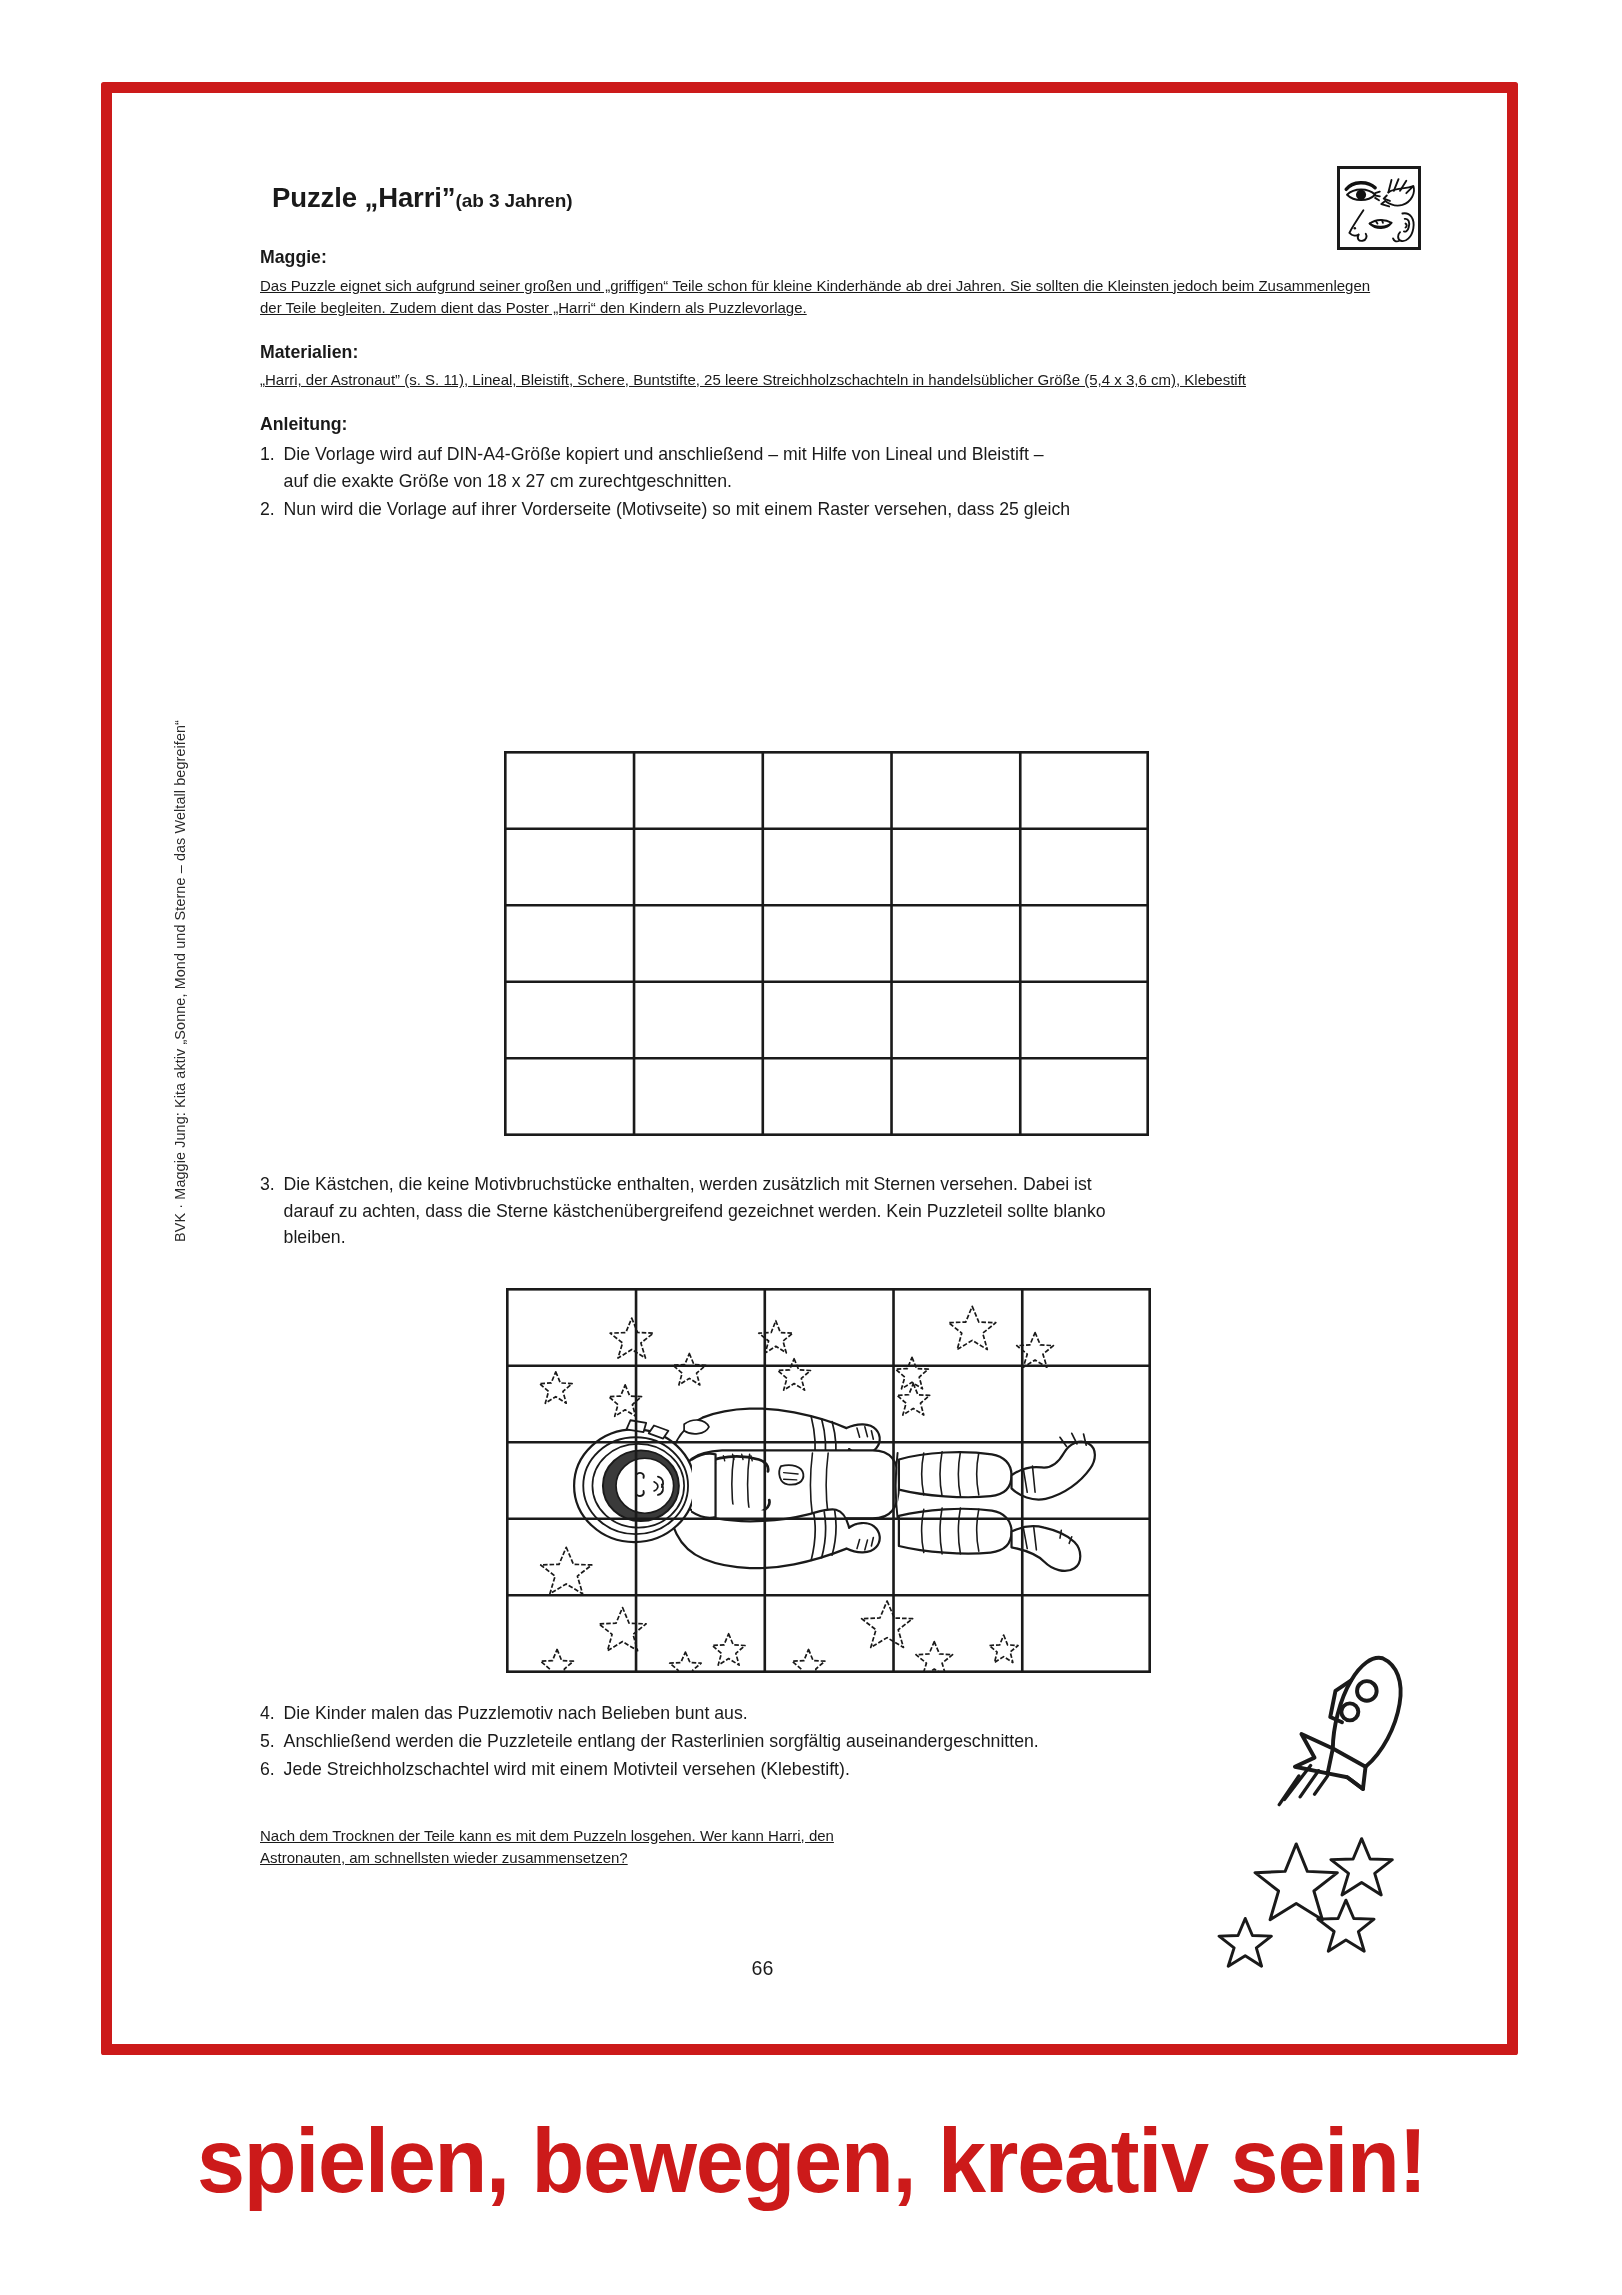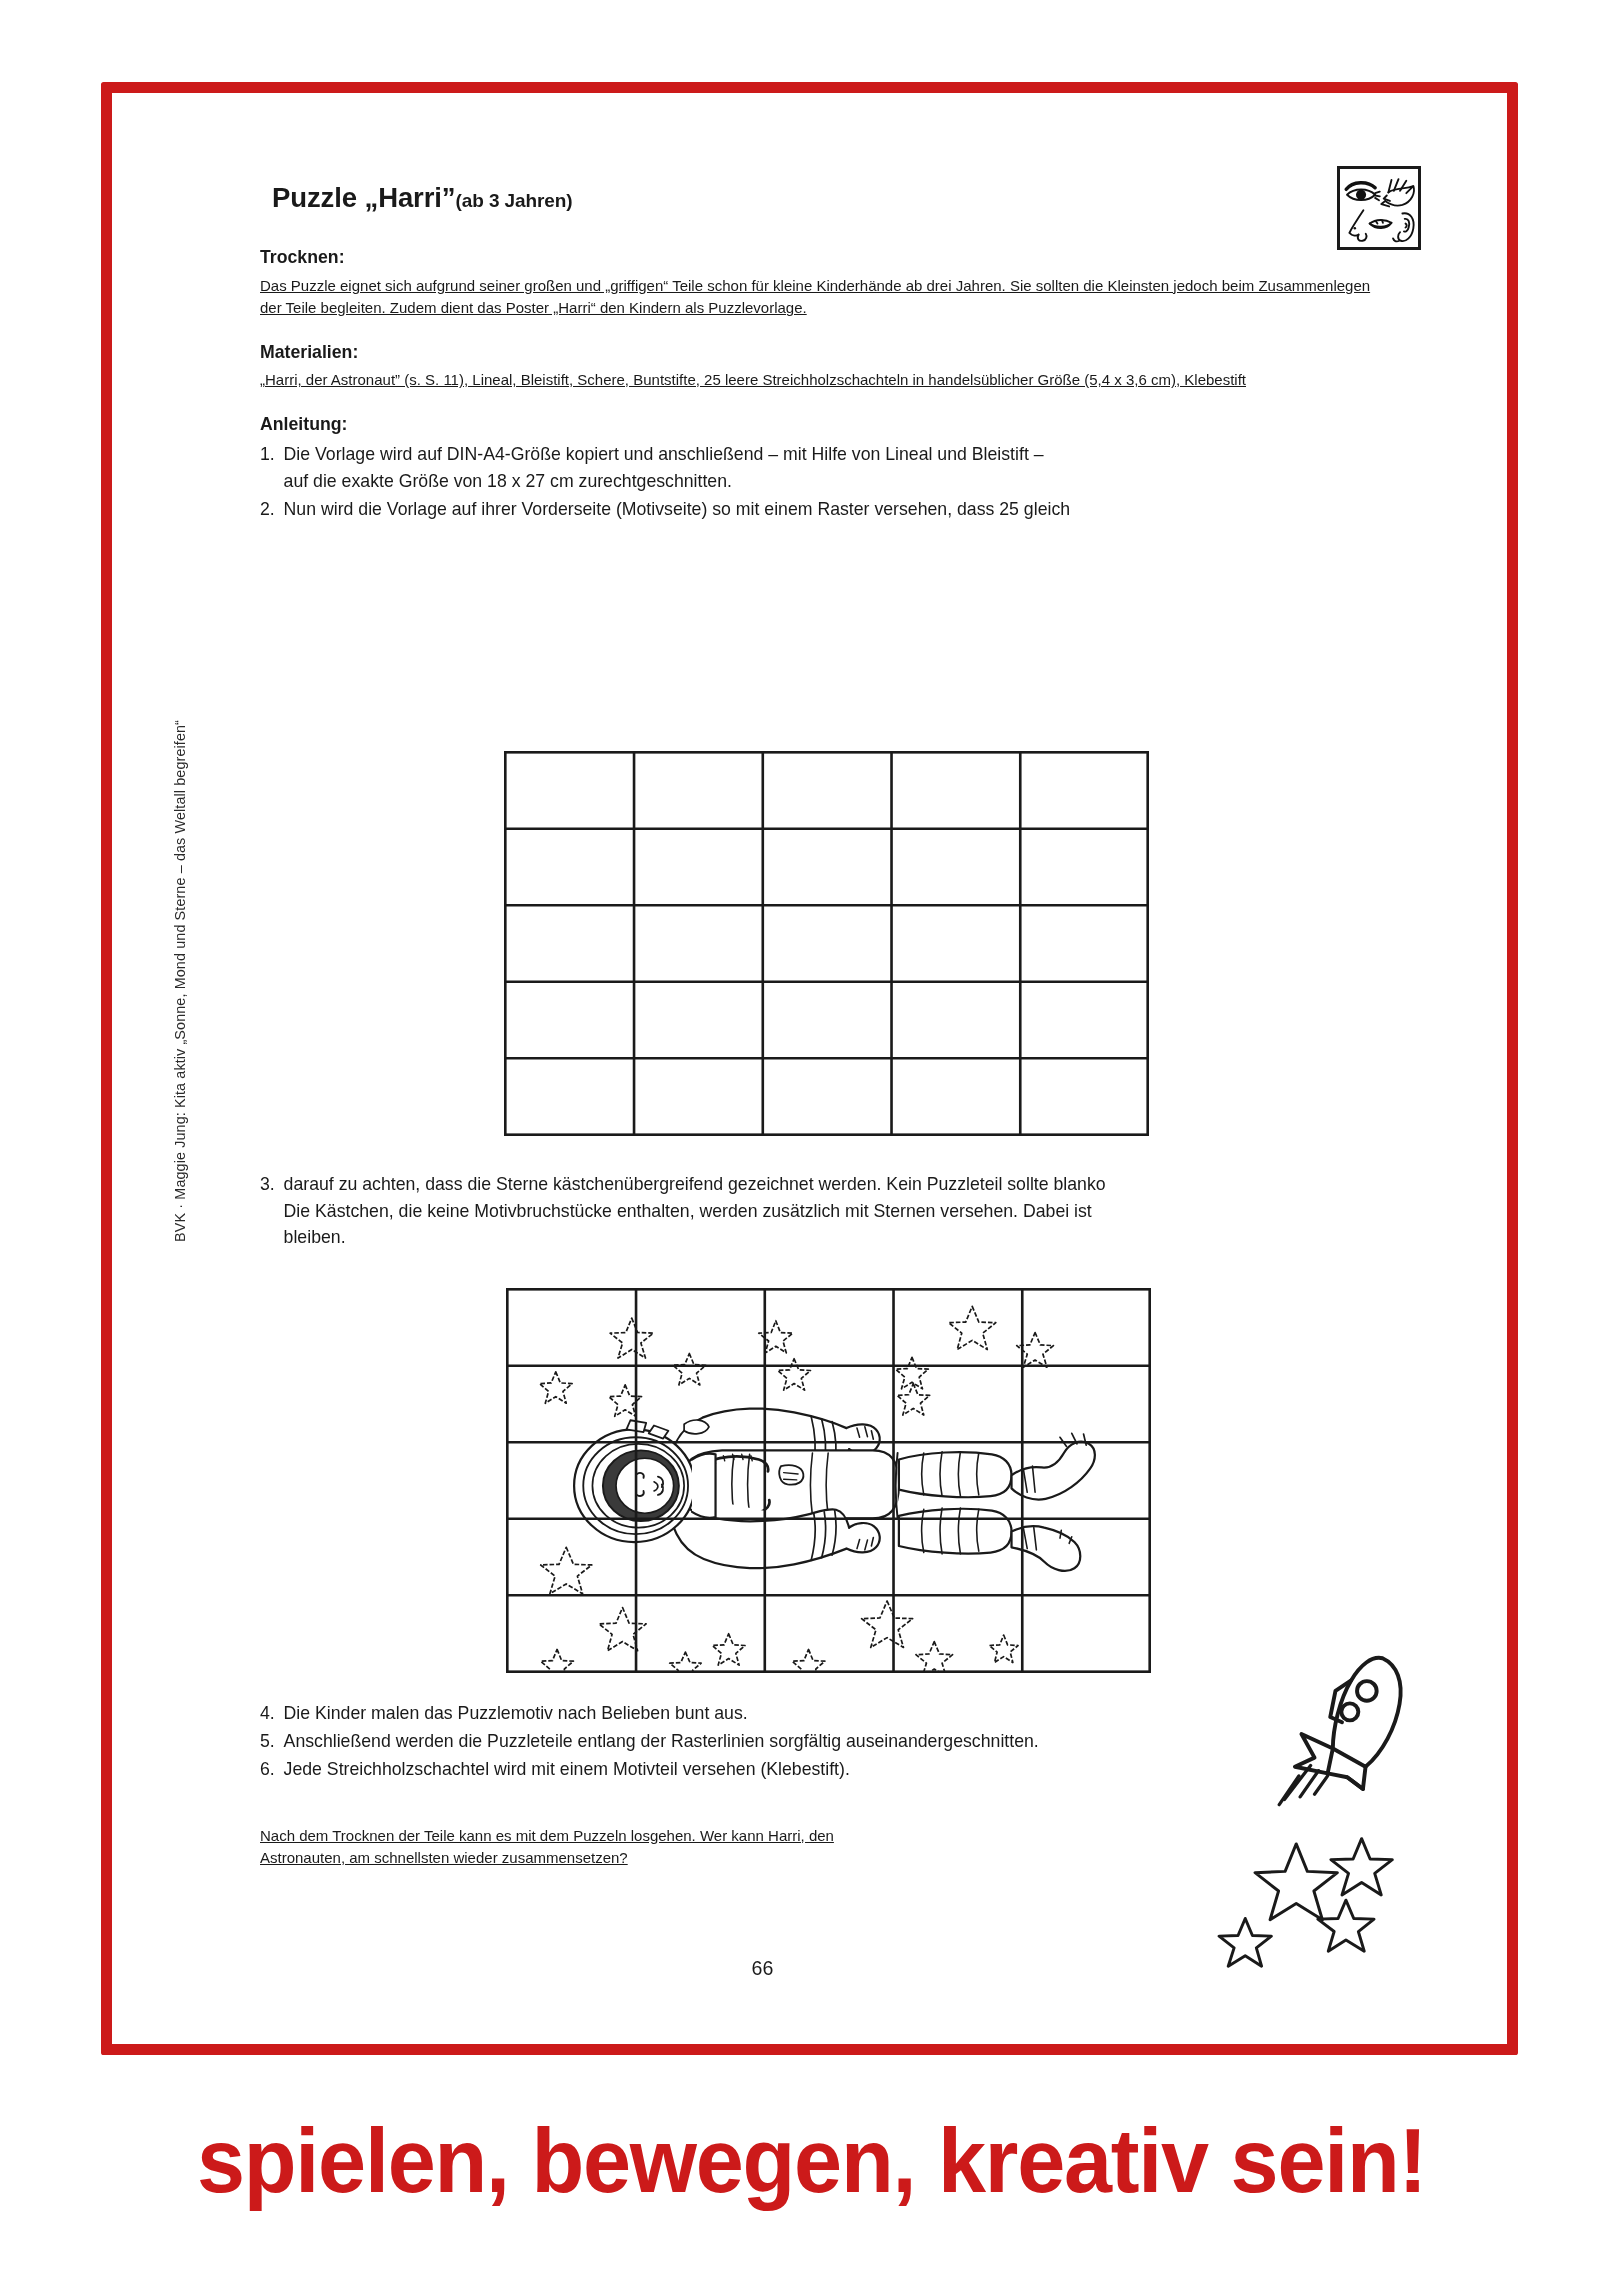--- a/index.html
+++ b/index.html
@@ -181,21 +181,21 @@
     </g>
   </svg>
 </div>
 
 <div id="content">
 
   <h1 class="doc-title">
     <span>Puzzle „Harri”</span><span class="age">(ab 3 Jahren)</span>
   </h1>
 
-  <div class="sec-head">Trocknen:</div>
+  <div class="sec-head">Maggie:</div>
   <p class="para">Das Puzzle eignet sich aufgrund seiner großen und „griffigen“ Teile schon für kleine Kinderhände ab drei Jahren. Sie sollten die Kleinsten jedoch beim Zusammenlegen der Teile begleiten. Zudem dient das Poster „Harri“ den Kindern als Puzzlevorlage.</p>
 
   <div class="sec-head">Materialien:</div>
   <p class="para">„Harri, der Astronaut” (s. S. 11), Lineal, Bleistift, Schere, Buntstifte, 25 leere Streichholzschachteln in handelsüblicher Größe (5,4 x 3,6 cm), Klebestift</p>
 
   <div class="sec-head">Anleitung:</div>
   <ul class="steps">
     <li>
       <span class="num">1.</span>
       <span class="txt">
@@ -226,22 +226,22 @@
       <line x1="2" y1="469.2" x2="983" y2="469.2"></line>
     </g>
   </svg>
 </div>
 
 <div style="position:absolute; left:260px; top:1171px; width:1126px;">
   <ul class="steps">
     <li>
       <span class="num">3.</span>
       <span class="txt">
+        <span class="ind">Die Kästchen, die keine Motivbruchstücke enthalten, werden zusätzlich mit Sternen versehen. Dabei ist</span>
         <span class="ind">darauf zu achten, dass die Sterne kästchenübergreifend gezeichnet werden. Kein Puzzleteil sollte blanko</span>
-        <span class="ind">Die Kästchen, die keine Motivbruchstücke enthalten, werden zusätzlich mit Sternen versehen. Dabei ist</span>
         <span class="ind">bleiben.</span>
       </span>
     </li>
   </ul>
 </div>
 
 <div class="grid-wrap" id="motif-grid">
   <svg class="grid-svg" viewBox="0 0 985 588" preserveAspectRatio="none">
 
     <g fill="#fff" stroke="#1a1a1a" stroke-width="3.4" stroke-linecap="round" stroke-linejoin="round">

